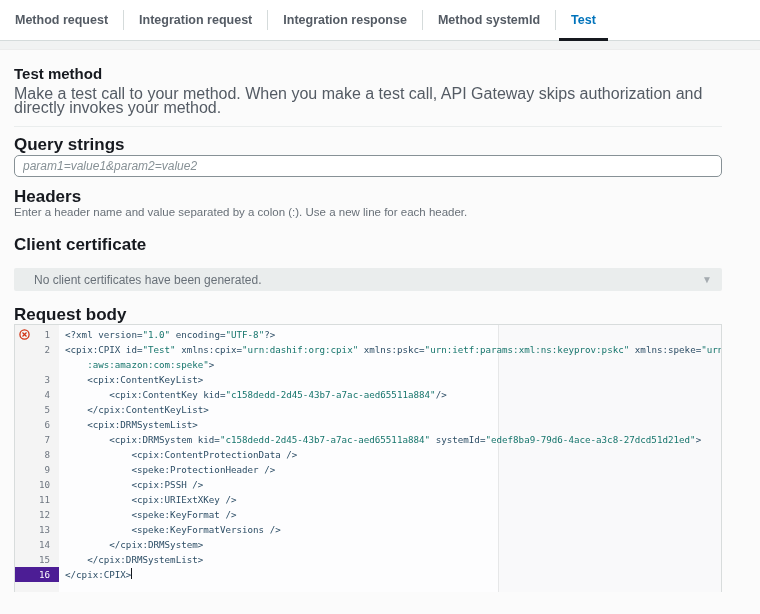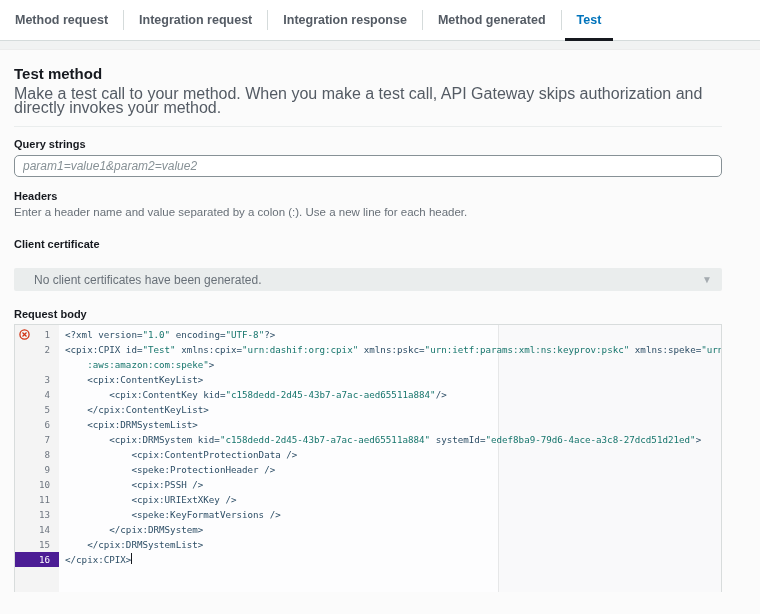--- a/index.html
+++ b/index.html
@@ -41,21 +41,21 @@
 
   .strip { height: 9px; background: #f1f2f2; border-bottom: 1px solid #ececec; }
 
   
   .content { padding: 0 38px 0 14px; }
 
   .section-title { margin-top: 16px; font-size: 15px; line-height: 16px; font-weight: 700; }
   .section-desc { margin-top: 5px; font-size: 16px; line-height: 14px; color: #545b64; }
   .divider { margin-top: 11px; border: none; border-top: 1px solid #eaeded; height: 0; }
 
-  .field-label { margin-top: 10px; font-size: 11px; line-height: 15px; font-weight: 700; color: #16191f; }
+  .field-label { margin-top: 10px; font-size: 17px; line-height: 15px; font-weight: 700; color: #16191f; }
   .field-hint { font-size: 11.5px; line-height: 13px; color: #687078; margin-top: 2px; }
 
   .text-input {
     display: block;
     width: 100%;
     height: 22px;
     margin-top: 3px;
     border: 1px solid #879196;
     border-radius: 5px;
     background: #ffffff;
@@ -163,21 +163,21 @@
 </head>
 <body>
 
 <div class="tabbar" id="tabbar">
     <div class="tab">Method request</div>
     <div class="tab-sep"></div>
     <div class="tab">Integration request</div>
     <div class="tab-sep"></div>
     <div class="tab">Integration response</div>
     <div class="tab-sep"></div>
-    <div class="tab">Method generated</div>
+    <div class="tab">Method systemId</div>
     <div class="tab-sep"></div>
     <div class="tab active">Test</div>
   </div>
 <div class="strip"></div>
 
 <div class="content">
 
   <h2 class="section-title">Test method</h2>
   <p class="section-desc">Make a test call to your method. When you make a test call, API Gateway skips authorization and directly invokes your method.</p>
 
@@ -247,20 +247,24 @@
         </div>
         <div class="code-row">
           <div class="gutter-cell">10</div>
           <div class="code-cell"><span class="tok-tag">            &lt;cpix:PSSH /&gt;</span></div>
         </div>
         <div class="code-row">
           <div class="gutter-cell">11</div>
           <div class="code-cell"><span class="tok-tag">            &lt;cpix:URIExtXKey /&gt;</span></div>
         </div>
         <div class="code-row">
+          <div class="gutter-cell">12</div>
+          <div class="code-cell"><span class="tok-tag">            &lt;speke:KeyFormat /&gt;</span></div>
+        </div>
+        <div class="code-row">
           <div class="gutter-cell">13</div>
           <div class="code-cell"><span class="tok-tag">            &lt;speke:KeyFormatVersions /&gt;</span></div>
         </div>
         <div class="code-row">
           <div class="gutter-cell">14</div>
           <div class="code-cell"><span class="tok-tag">        &lt;/cpix:DRMSystem&gt;</span></div>
         </div>
         <div class="code-row">
           <div class="gutter-cell">15</div>
           <div class="code-cell"><span class="tok-tag">    &lt;/cpix:DRMSystemList&gt;</span></div>

